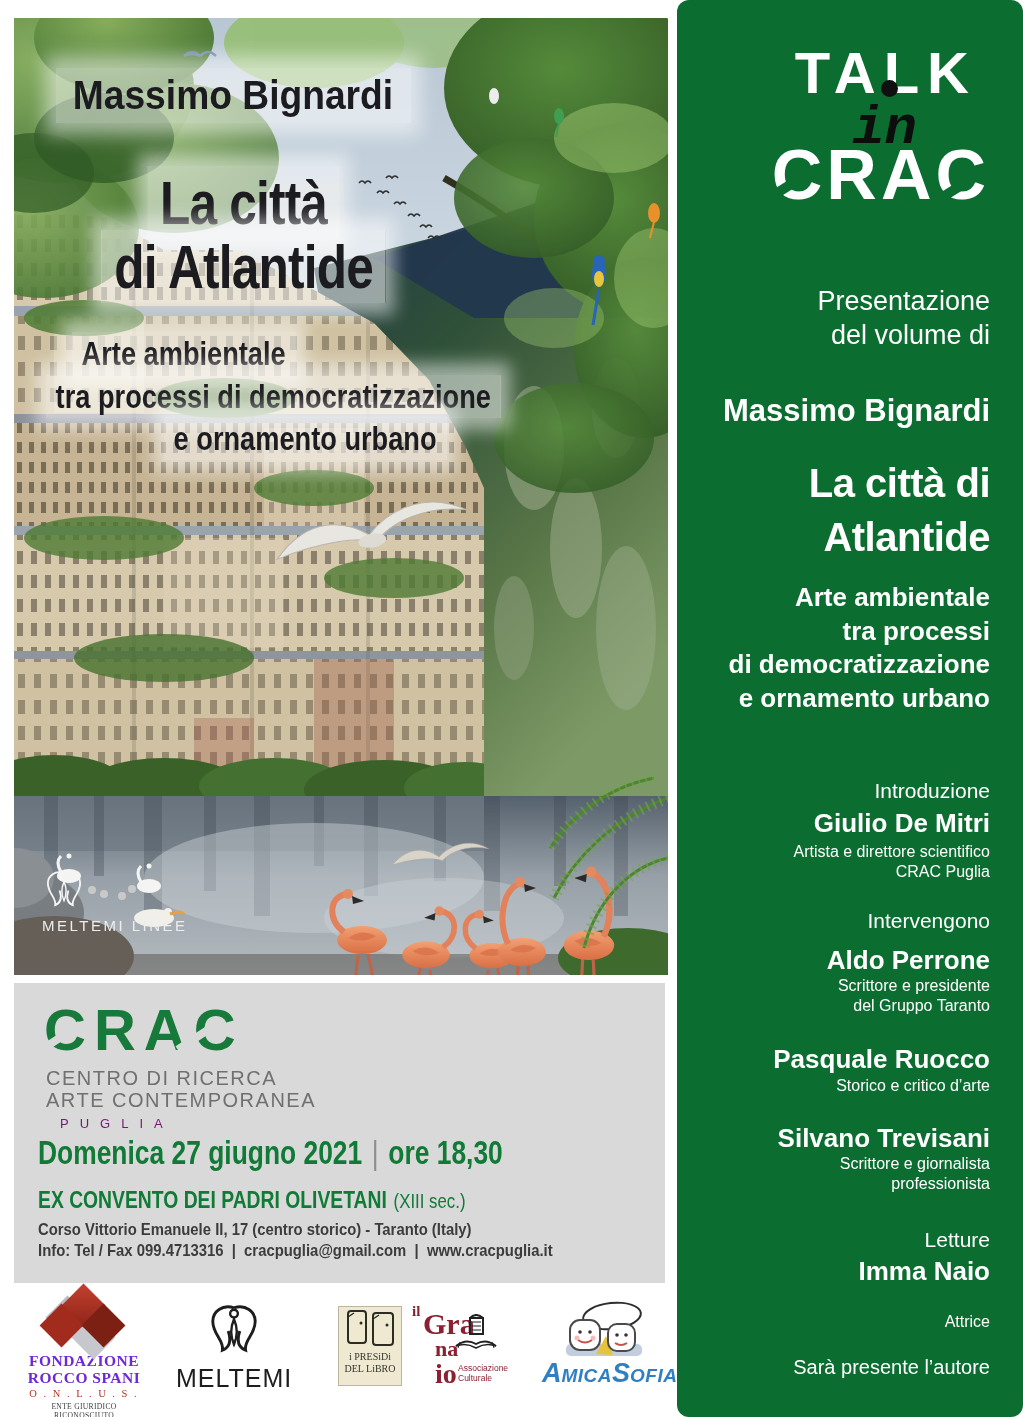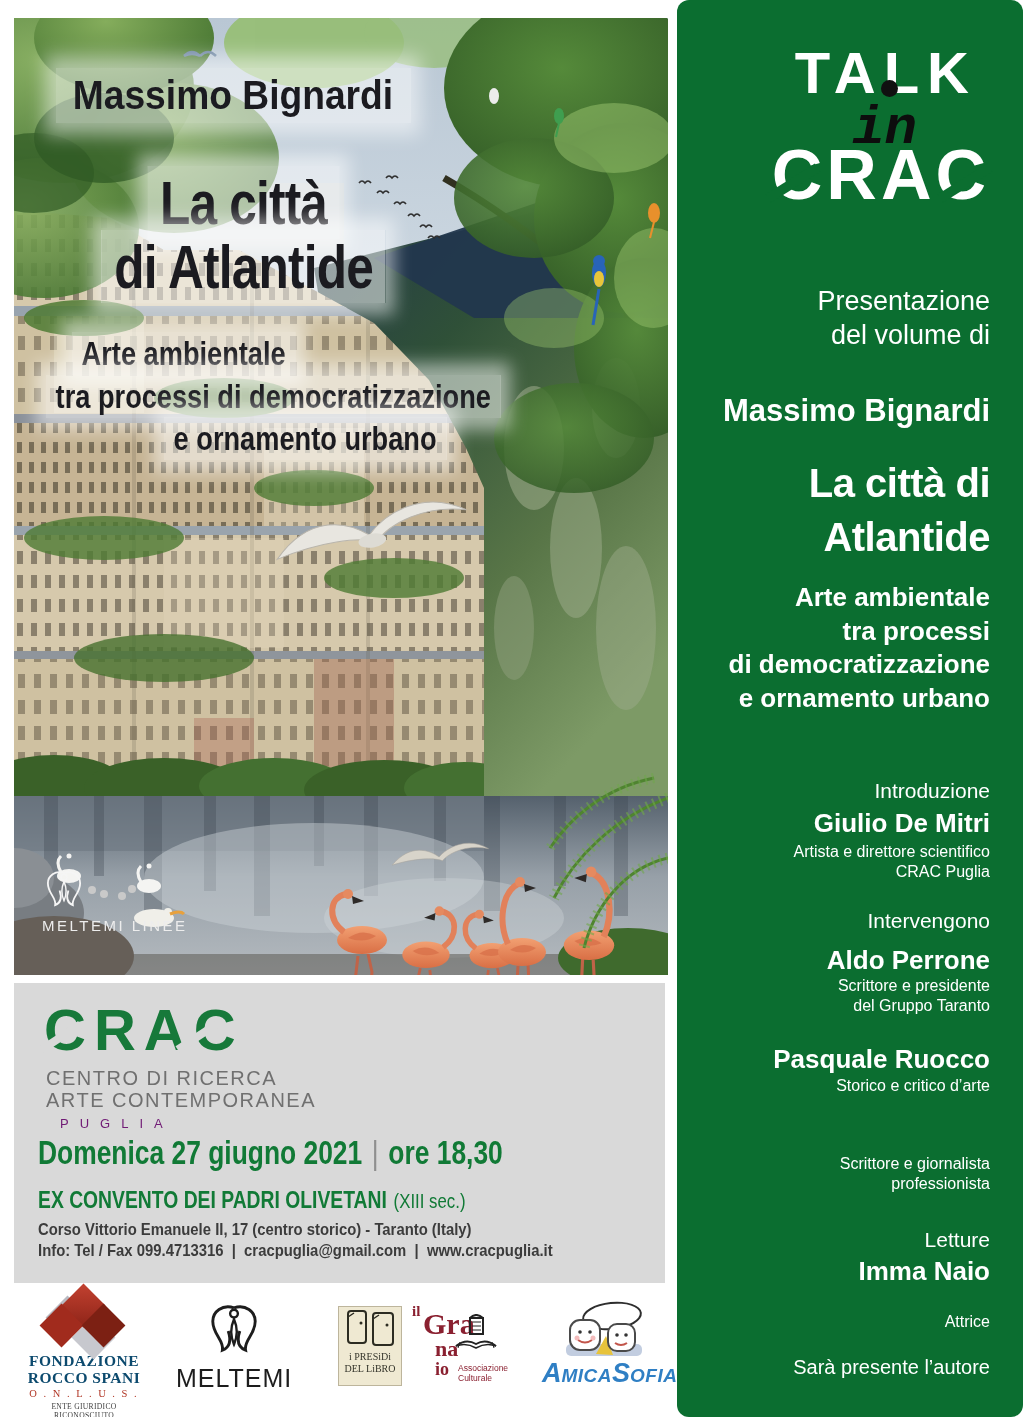--- a/index.html
+++ b/index.html
@@ -43,34 +43,34 @@
             transform:scaleX(.9);transform-origin:left center;white-space:pre;}
 
   
   .lg{position:absolute;}
   .spani{left:22px;top:1288px;width:124px;text-align:center;font-family:"Liberation Serif",serif;}
   .diamonds{position:relative;height:64px;}
   .dm{position:absolute;width:31px;height:31px;transform:rotate(45deg);}
   .dm-g1{left:30px;top:14px;background:#b9bac1;} .dm-g2{left:56px;top:34px;background:#c7c8ce;}
   .dm-r1{left:46px;top:2px;background:linear-gradient(135deg,#c24130,#8e2418);}
   .dm-r2{left:24px;top:22px;background:#a12b1d;} .dm-r3{left:66px;top:22px;background:#7c2013;}
-  .sp1{font-weight:bold;color:#0c4a6e;font-size:15.5px;letter-spacing:.5px;line-height:17px;}
+  .sp1{font-weight:bold;color:#6d28d9;font-size:15.5px;letter-spacing:.5px;line-height:17px;}
   .sp3{color:#b03524;font-size:10.5px;letter-spacing:2px;margin-top:2px;}
   .sp4{font-size:7.6px;color:#3f3f3f;letter-spacing:.3px;margin-top:3px;}
   .lg-meltemi{left:176px;top:1302px;width:116px;text-align:center;}
   .mt-text{font-size:25px;color:#1d1d1d;letter-spacing:1px;margin-top:4px;font-weight:500;}
   .lg-presidi{left:338px;top:1306px;width:64px;height:80px;background:#efe9d2;border:1px solid #bdb59c;
               box-sizing:border-box;text-align:center;}
   .pr-text{font-family:"Liberation Serif",serif;font-size:10px;color:#35352b;line-height:11.5px;}
   .lg-granaio{left:412px;top:1300px;width:104px;height:92px;}
   .gr{position:absolute;font-family:"Liberation Serif",serif;font-weight:bold;color:#8a2030;line-height:1;}
   .gr-il{left:0;top:4px;font-size:15px;}
   .gr-gra{left:11px;top:9px;font-size:30px;}
   .gr-na{left:23px;top:38px;font-size:22px;}
-  .gr-io{left:23px;top:60px;font-size:18px;}
+  .gr-io{left:23px;top:60px;font-size:28px;}
   .gr-as{left:46px;top:64px;font-size:8.5px;color:#8a2030;line-height:9.5px;position:absolute;
          font-family:"Liberation Sans",sans-serif;font-weight:normal;text-align:left;}
   .lg-amica{left:540px;top:1302px;width:132px;height:94px;}
   .halo{position:absolute;left:42px;top:0;width:56px;height:24px;border:2.5px solid #2e2e2e;
         border-radius:50%;transform:rotate(-6deg);}
   .am-text{position:absolute;left:2px;top:56px;white-space:nowrap;color:#2f7fc4;
            font-style:italic;font-weight:bold;}
   .am-big{font-size:27px;} .am-small{font-size:19px;text-transform:uppercase;letter-spacing:.5px;}
 
   
@@ -493,20 +493,21 @@
     <div class="sb sb-role" style="top:863px;">CRAC Puglia</div>
 
     <div class="sb sb-label" style="top:909px;">Intervengono</div>
     <div class="sb sb-name" style="top:946px;">Aldo Perrone</div>
     <div class="sb sb-role" style="top:977px;">Scrittore e presidente</div>
     <div class="sb sb-role" style="top:997px;">del Gruppo Taranto</div>
 
     <div class="sb sb-name" style="top:1045px;">Pasquale Ruocco</div>
     <div class="sb sb-role" style="top:1077px;">Storico e critico d’arte</div>
 
+    <div class="sb sb-name" style="top:1124px;">Silvano Trevisani</div>
     <div class="sb sb-role" style="top:1155px;">Scrittore e giornalista</div>
     <div class="sb sb-role" style="top:1175px;">professionista</div>
 
     <div class="sb sb-label" style="top:1228px;">Letture</div>
     <div class="sb sb-name" style="top:1257px;">Imma Naio</div>
     <div class="sb sb-role" style="top:1289px;margin-top:24px;">Attrice</div>
 
     <div class="sb sb-footer" style="top:1356px;margin-left:47px;">Sarà presente l’autore</div>
   </div>
 

